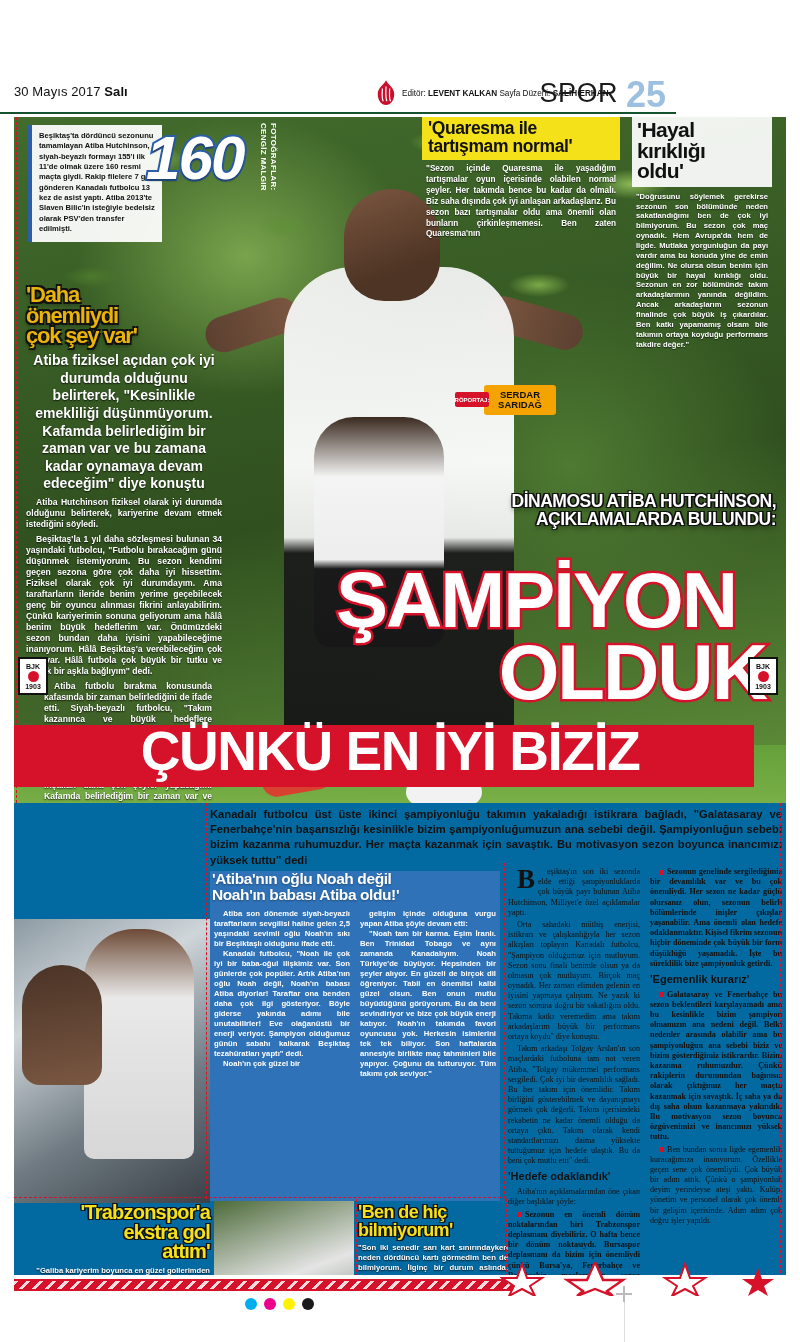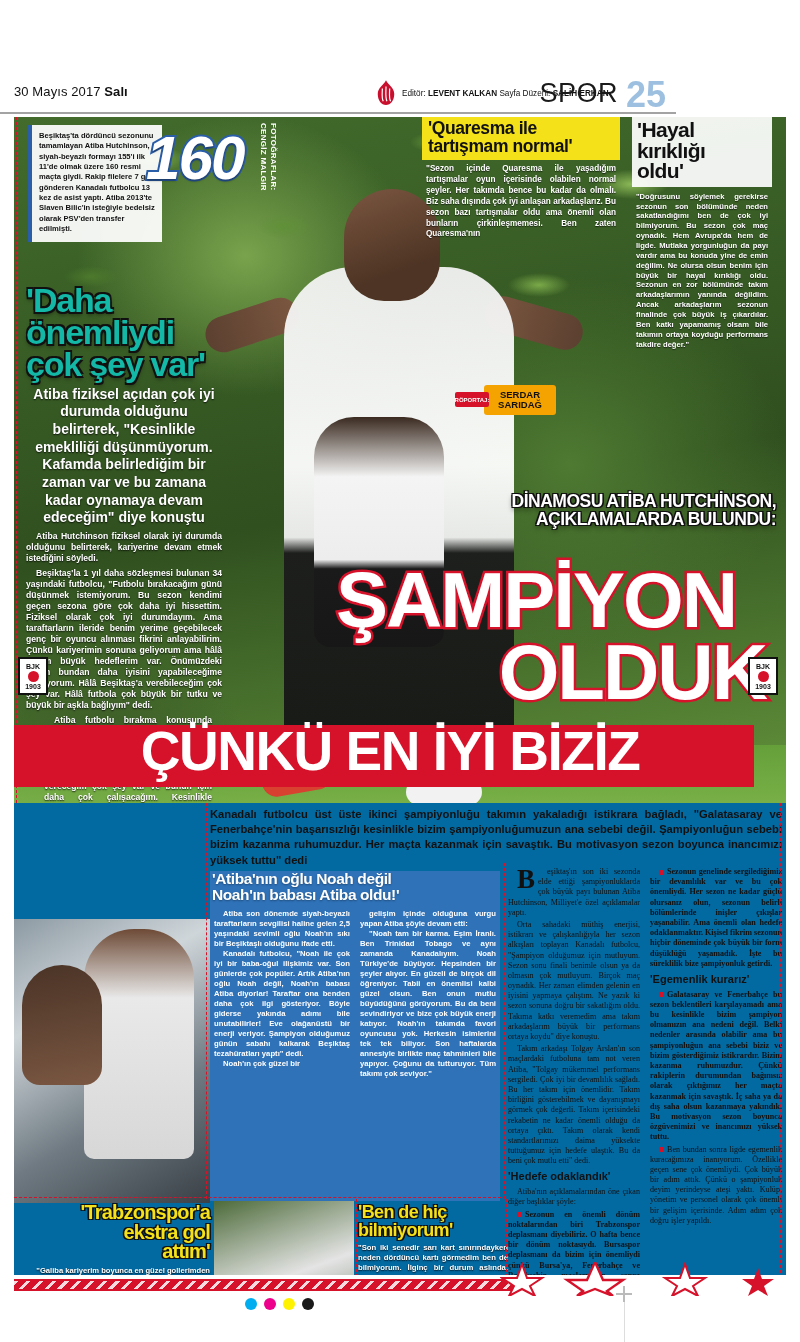--- a/index.html
+++ b/index.html
@@ -7,21 +7,21 @@
     width: 800px; height: 1342px;
     background: #ffffff;
     font-family: "Liberation Sans", sans-serif;
     overflow: hidden;
   }
   .page { position: relative; width: 800px; height: 1342px; background: #fff; }
 
   
   .masthead {
     position: absolute; left: 0; top: 78px; width: 676px; height: 36px;
-    border-bottom: 2px solid #a3a3a3;
+    border-bottom: 2px solid #14532d;
   }
   .date-line {
     position: absolute; left: 14px; top: 6px;
     font-size: 13px; color: #111; letter-spacing: .1px;
   }
   .date-line b { font-weight: bold; }
   .flame-icon { position: absolute; left: 375px; top: 2px; width: 22px; height: 26px; }
   .editor-line {
     position: absolute; left: 402px; top: 11px;
     font-size: 8.2px; color: #111; white-space: nowrap;
@@ -150,21 +150,21 @@
   }
   .box-hayal .body {
     color: #fff; font-size: 7.6px; line-height: 1.3; font-weight: bold;
     padding: 5px 4px 0 4px; text-align: justify;
     text-shadow: 0 1px 1px rgba(0,0,0,.65);
   }
 
   
   .box-daha { position: absolute; left: 12px; top: 168px; width: 196px; }
   .box-daha .hl {
-    font-size: 34px; font-weight: bold; color: #14b8a6; line-height: .94;
+    font-size: 22px; font-weight: bold; color: #eab308; line-height: .94;
     letter-spacing: -1.2px;
     text-shadow: -1.6px -1.6px 0 #111, 1.6px -1.6px 0 #111, -1.6px 1.6px 0 #111, 1.6px 1.6px 0 #111, 0 3px 4px rgba(0,0,0,.5);
   }
   .box-daha .lede {
     margin-top: 5px; font-size: 14px; line-height: 1.26; font-weight: bold;
     color: #fff; text-shadow: 0 1px 1.5px rgba(0,0,0,.75); text-align: center;
   }
   .box-daha .para {
     margin-top: 4px; font-size: 8.6px; line-height: 1.28; font-weight: bold;
     color: #fff; text-align: justify; text-indent: 10px;

